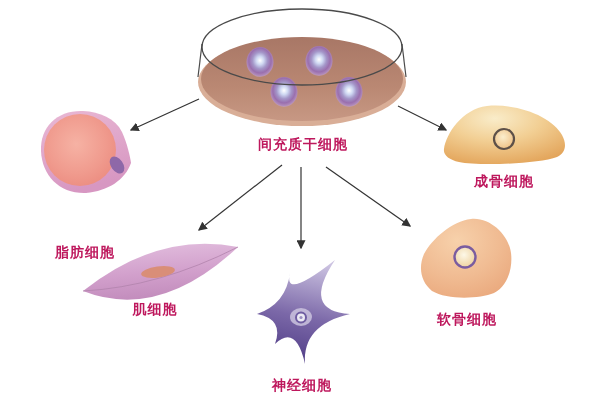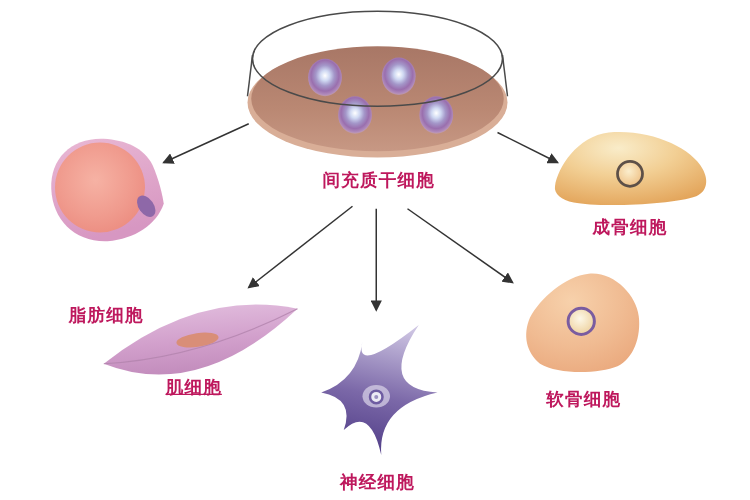--- a/index.html
+++ b/index.html
@@ -138,16 +138,16 @@
       <path d="M 471,219 C 452,221 432,239 424,254 C 418,268 421,282 432,291
                C 447,300 479,299 494,293 C 507,287 513,269 511,253
                C 509,236 491,217 471,219 Z" fill="url(#gChondro)"></path>
       <circle cx="465" cy="257" r="10.5" fill="url(#gChondroNuc)" stroke="#7a5ca0" stroke-width="2.4"></circle>
     </g>
   </svg>
 
   <div class="cell-label" style="left:303px; top:137px;">间充质干细胞</div>
   <div class="cell-label" style="left:85px; top:203px;margin-top:42px;">脂肪细胞</div>
   <div class="cell-label" style="left:504px; top:174px;">成骨细胞</div>
-  <div class="cell-label" style="left:155px; top:302px;text-decoration:underline;">肌细胞</div>
+  <div class="cell-label" style="left:155px; top:302px;">肌细胞</div>
   <div class="cell-label" style="left:302px; top:378px;text-align:center;">神经细胞</div>
   <div class="cell-label" style="left:467px; top:312px;">软骨细胞</div>
 </div>
 
 </body></html>

